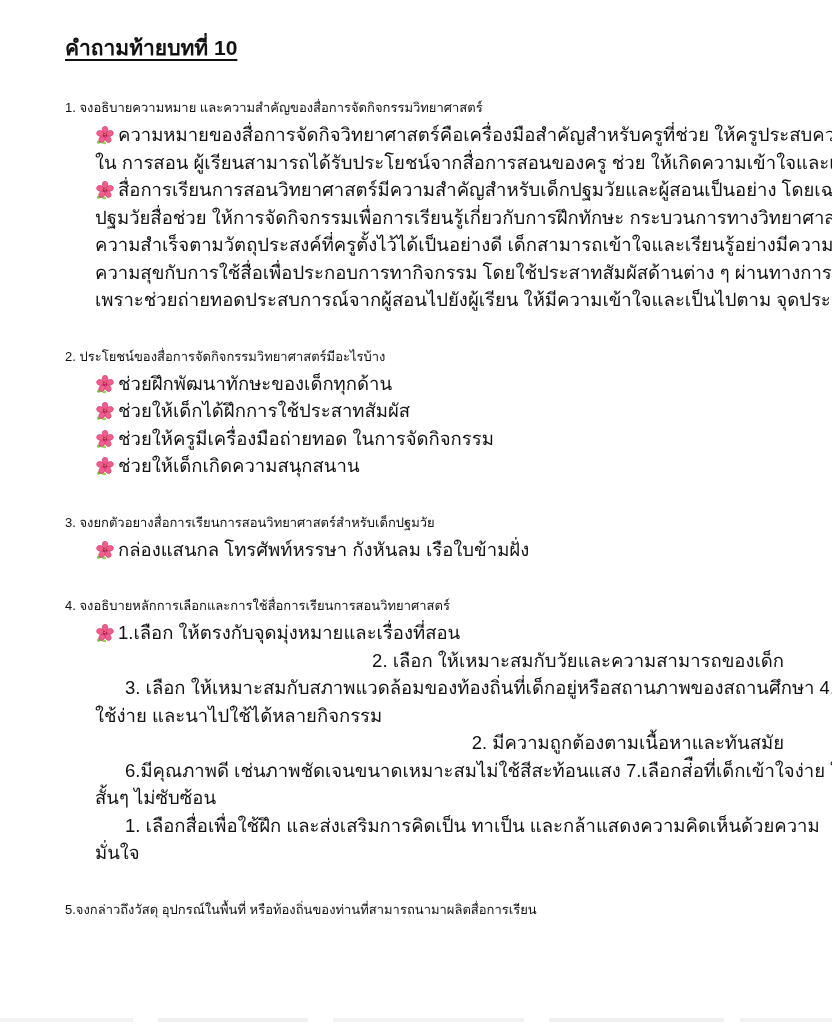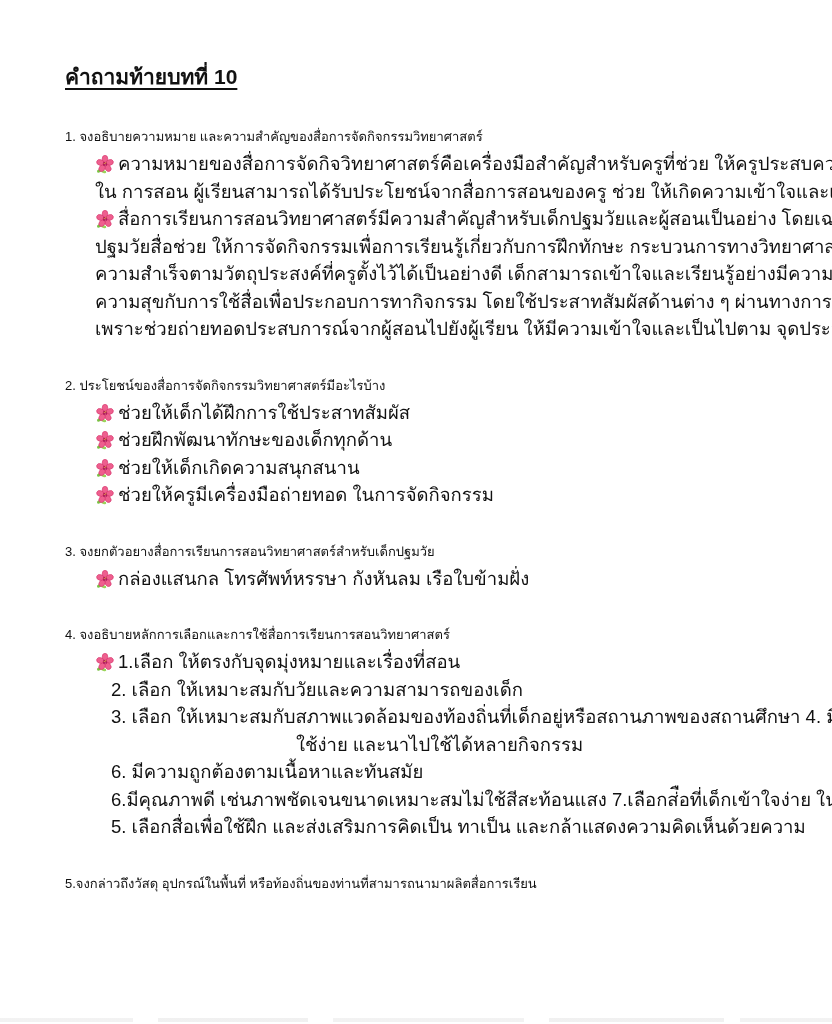--- a/index.html
+++ b/index.html
@@ -6,21 +6,21 @@
   body{
     width:832px;height:1024px;overflow:hidden;
     background:#ffffff;
     font-family:"Liberation Sans","DejaVu Sans",sans-serif;
     color:#111111;
     position:relative;
   }
   .page{
     box-sizing:border-box;
     width:832px;height:1024px;
-    padding:60px 48px 0 65px;
+    padding:31px 48px 0 65px;
     position:relative;
   }
   .doc-title{
     font-size:21px;
     font-weight:700;
     text-decoration:underline;
     text-decoration-thickness:2px;
     text-underline-offset:4px;
     margin:0 0 30px 0;
   }
@@ -31,22 +31,22 @@
     line-height:27px;
     white-space:nowrap;
     margin-top:20px;
   }
   .answer{margin-left:30px;}
   .ans-line{
     font-size:18.5px;
     line-height:27.5px;
     white-space:nowrap;
   }
-  .ind1{margin-left:16px;}
-  .ind2{text-align:center;}
+  .ind1{margin-left:30px;text-align:right;}
+  .ind2{}
   .flower{
     display:inline-block;
     width:20px;height:20px;
     vertical-align:-4px;
     margin-right:3px;
   }
   .flower svg{display:block;}
   .scan-edge{
     position:absolute;
     left:0;bottom:2px;
@@ -118,72 +118,72 @@
       <ellipse cx="12" cy="6" rx="3.4" ry="4.4"></ellipse>
       <ellipse cx="12" cy="6" rx="3.4" ry="4.4" transform="rotate(72 12 12)"></ellipse>
       <ellipse cx="12" cy="6" rx="3.4" ry="4.4" transform="rotate(144 12 12)"></ellipse>
       <ellipse cx="12" cy="6" rx="3.4" ry="4.4" transform="rotate(216 12 12)"></ellipse>
       <ellipse cx="12" cy="6" rx="3.4" ry="4.4" transform="rotate(288 12 12)"></ellipse>
     </g>
     <circle cx="12" cy="12" r="2.7" fill="var(--center,#b01e5a)"></circle>
     <circle cx="12.9" cy="10.6" r="0.8" fill="var(--stamen,#ffd24a)"></circle>
     <circle cx="11" cy="11.4" r="0.6" fill="var(--stamen,#ffd24a)"></circle>
     <circle cx="12.3" cy="13.1" r="0.6" fill="#ff9bbd"></circle>
+  </svg></span>ช่วยฝึกพัฒนาทักษะของเด็กทุกด้าน</div>
+        </div>
+        <div class="answer">
+          <div class="ans-line ind0"><span class="flower"><svg viewBox="0 0 24 24" width="20" height="20" aria-hidden="true">
+    <ellipse cx="5.5" cy="20" rx="3.4" ry="1.9" fill="var(--leaf,#7ac143)" transform="rotate(-28 5.5 20)"></ellipse>
+    <ellipse cx="10.5" cy="21.2" rx="3.1" ry="1.7" fill="var(--leaf-light,#9ad45a)" transform="rotate(14 10.5 21.2)"></ellipse>
+    <g fill="var(--petal,#ee5f8e)" stroke="var(--petal-edge,#d6336c)" stroke-width="0.7">
+      <ellipse cx="12" cy="6" rx="3.4" ry="4.4"></ellipse>
+      <ellipse cx="12" cy="6" rx="3.4" ry="4.4" transform="rotate(72 12 12)"></ellipse>
+      <ellipse cx="12" cy="6" rx="3.4" ry="4.4" transform="rotate(144 12 12)"></ellipse>
+      <ellipse cx="12" cy="6" rx="3.4" ry="4.4" transform="rotate(216 12 12)"></ellipse>
+      <ellipse cx="12" cy="6" rx="3.4" ry="4.4" transform="rotate(288 12 12)"></ellipse>
+    </g>
+    <circle cx="12" cy="12" r="2.7" fill="var(--center,#b01e5a)"></circle>
+    <circle cx="12.9" cy="10.6" r="0.8" fill="var(--stamen,#ffd24a)"></circle>
+    <circle cx="11" cy="11.4" r="0.6" fill="var(--stamen,#ffd24a)"></circle>
+    <circle cx="12.3" cy="13.1" r="0.6" fill="#ff9bbd"></circle>
   </svg></span>ช่วยให้เด็กได้ฝึกการใช้ประสาทสัมผัส</div>
         </div>
         <div class="answer">
           <div class="ans-line ind0"><span class="flower"><svg viewBox="0 0 24 24" width="20" height="20" aria-hidden="true">
     <ellipse cx="5.5" cy="20" rx="3.4" ry="1.9" fill="var(--leaf,#7ac143)" transform="rotate(-28 5.5 20)"></ellipse>
     <ellipse cx="10.5" cy="21.2" rx="3.1" ry="1.7" fill="var(--leaf-light,#9ad45a)" transform="rotate(14 10.5 21.2)"></ellipse>
     <g fill="var(--petal,#ee5f8e)" stroke="var(--petal-edge,#d6336c)" stroke-width="0.7">
       <ellipse cx="12" cy="6" rx="3.4" ry="4.4"></ellipse>
       <ellipse cx="12" cy="6" rx="3.4" ry="4.4" transform="rotate(72 12 12)"></ellipse>
       <ellipse cx="12" cy="6" rx="3.4" ry="4.4" transform="rotate(144 12 12)"></ellipse>
       <ellipse cx="12" cy="6" rx="3.4" ry="4.4" transform="rotate(216 12 12)"></ellipse>
       <ellipse cx="12" cy="6" rx="3.4" ry="4.4" transform="rotate(288 12 12)"></ellipse>
     </g>
     <circle cx="12" cy="12" r="2.7" fill="var(--center,#b01e5a)"></circle>
     <circle cx="12.9" cy="10.6" r="0.8" fill="var(--stamen,#ffd24a)"></circle>
     <circle cx="11" cy="11.4" r="0.6" fill="var(--stamen,#ffd24a)"></circle>
     <circle cx="12.3" cy="13.1" r="0.6" fill="#ff9bbd"></circle>
-  </svg></span>ช่วยฝึกพัฒนาทักษะของเด็กทุกด้าน</div>
+  </svg></span>ช่วยให้ครูมีเครื่องมือถ่ายทอด ในการจัดกิจกรรม</div>
         </div>
         <div class="answer">
           <div class="ans-line ind0"><span class="flower"><svg viewBox="0 0 24 24" width="20" height="20" aria-hidden="true">
     <ellipse cx="5.5" cy="20" rx="3.4" ry="1.9" fill="var(--leaf,#7ac143)" transform="rotate(-28 5.5 20)"></ellipse>
     <ellipse cx="10.5" cy="21.2" rx="3.1" ry="1.7" fill="var(--leaf-light,#9ad45a)" transform="rotate(14 10.5 21.2)"></ellipse>
     <g fill="var(--petal,#ee5f8e)" stroke="var(--petal-edge,#d6336c)" stroke-width="0.7">
       <ellipse cx="12" cy="6" rx="3.4" ry="4.4"></ellipse>
       <ellipse cx="12" cy="6" rx="3.4" ry="4.4" transform="rotate(72 12 12)"></ellipse>
       <ellipse cx="12" cy="6" rx="3.4" ry="4.4" transform="rotate(144 12 12)"></ellipse>
       <ellipse cx="12" cy="6" rx="3.4" ry="4.4" transform="rotate(216 12 12)"></ellipse>
       <ellipse cx="12" cy="6" rx="3.4" ry="4.4" transform="rotate(288 12 12)"></ellipse>
     </g>
     <circle cx="12" cy="12" r="2.7" fill="var(--center,#b01e5a)"></circle>
     <circle cx="12.9" cy="10.6" r="0.8" fill="var(--stamen,#ffd24a)"></circle>
     <circle cx="11" cy="11.4" r="0.6" fill="var(--stamen,#ffd24a)"></circle>
     <circle cx="12.3" cy="13.1" r="0.6" fill="#ff9bbd"></circle>
   </svg></span>ช่วยให้เด็กเกิดความสนุกสนาน</div>
-        </div>
-        <div class="answer">
-          <div class="ans-line ind0"><span class="flower"><svg viewBox="0 0 24 24" width="20" height="20" aria-hidden="true">
-    <ellipse cx="5.5" cy="20" rx="3.4" ry="1.9" fill="var(--leaf,#7ac143)" transform="rotate(-28 5.5 20)"></ellipse>
-    <ellipse cx="10.5" cy="21.2" rx="3.1" ry="1.7" fill="var(--leaf-light,#9ad45a)" transform="rotate(14 10.5 21.2)"></ellipse>
-    <g fill="var(--petal,#ee5f8e)" stroke="var(--petal-edge,#d6336c)" stroke-width="0.7">
-      <ellipse cx="12" cy="6" rx="3.4" ry="4.4"></ellipse>
-      <ellipse cx="12" cy="6" rx="3.4" ry="4.4" transform="rotate(72 12 12)"></ellipse>
-      <ellipse cx="12" cy="6" rx="3.4" ry="4.4" transform="rotate(144 12 12)"></ellipse>
-      <ellipse cx="12" cy="6" rx="3.4" ry="4.4" transform="rotate(216 12 12)"></ellipse>
-      <ellipse cx="12" cy="6" rx="3.4" ry="4.4" transform="rotate(288 12 12)"></ellipse>
-    </g>
-    <circle cx="12" cy="12" r="2.7" fill="var(--center,#b01e5a)"></circle>
-    <circle cx="12.9" cy="10.6" r="0.8" fill="var(--stamen,#ffd24a)"></circle>
-    <circle cx="11" cy="11.4" r="0.6" fill="var(--stamen,#ffd24a)"></circle>
-    <circle cx="12.3" cy="13.1" r="0.6" fill="#ff9bbd"></circle>
-  </svg></span>ช่วยให้ครูมีเครื่องมือถ่ายทอด ในการจัดกิจกรรม</div>
         </div>
       </section>
       <section class="question-block">
         <div class="q-line">3. จงยกตัวอยางสื่อการเรียนการสอนวิทยาศาสตร์สำหรับเด็กปฐมวัย</div>
         <div class="answer">
           <div class="ans-line ind0"><span class="flower"><svg viewBox="0 0 24 24" width="20" height="20" aria-hidden="true">
     <ellipse cx="5.5" cy="20" rx="3.4" ry="1.9" fill="var(--leaf,#7ac143)" transform="rotate(-28 5.5 20)"></ellipse>
     <ellipse cx="10.5" cy="21.2" rx="3.1" ry="1.7" fill="var(--leaf-light,#9ad45a)" transform="rotate(14 10.5 21.2)"></ellipse>
     <g fill="var(--petal,#ee5f8e)" stroke="var(--petal-edge,#d6336c)" stroke-width="0.7">
       <ellipse cx="12" cy="6" rx="3.4" ry="4.4"></ellipse>
@@ -213,23 +213,25 @@
       <ellipse cx="12" cy="6" rx="3.4" ry="4.4" transform="rotate(288 12 12)"></ellipse>
     </g>
     <circle cx="12" cy="12" r="2.7" fill="var(--center,#b01e5a)"></circle>
     <circle cx="12.9" cy="10.6" r="0.8" fill="var(--stamen,#ffd24a)"></circle>
     <circle cx="11" cy="11.4" r="0.6" fill="var(--stamen,#ffd24a)"></circle>
     <circle cx="12.3" cy="13.1" r="0.6" fill="#ff9bbd"></circle>
   </svg></span>1.เลือก ให้ตรงกับจุดมุ่งหมายและเรื่องที่สอน</div>
           <div class="ans-line ind1">2. เลือก ให้เหมาะสมกับวัยและความสามารถของเด็ก</div>
           <div class="ans-line ind1">3. เลือก ให้เหมาะสมกับสภาพแวดล้อมของท้องถิ่นที่เด็กอยู่หรือสถานภาพของสถานศึกษา 4. มีวิธีการ.</div>
           <div class="ans-line ind2">ใช้ง่าย และนาไปใช้ได้หลายกิจกรรม</div>
-          <div class="ans-line ind1">6. มีความถูกต้องตามเนื้อหาและทันสมัย</div>
+          <div class="ans-line ind1">2. มีความถูกต้องตามเนื้อหาและทันสมัย</div>
           <div class="ans-line ind1">6.มีคุณภาพดี เช่นภาพชัดเจนขนาดเหมาะสมไม่ใช้สีสะท้อนแสง 7.เลือกส่ือที่เด็กเข้าใจง่าย ในเวลา</div>
-          <div class="ans-line ind1">5. เลือกสื่อเพื่อใช้ฝึก และส่งเสริมการคิดเป็น ทาเป็น และกล้าแสดงความคิดเห็นด้วยความ</div>
+          <div class="ans-line ind2">สั้นๆ ไม่ซับซ้อน</div>
+          <div class="ans-line ind1">1. เลือกสื่อเพื่อใช้ฝึก และส่งเสริมการคิดเป็น ทาเป็น และกล้าแสดงความคิดเห็นด้วยความ</div>
+          <div class="ans-line ind2">มั่นใจ</div>
         </div>
       </section>
       <section class="question-block">
         <div class="q-line">5.จงกล่าวถึงวัสดุ อุปกรณ์ในพื้นที่ หรือท้องถิ่นของท่านที่สามารถนามาผลิตสื่อการเรียน</div>
       </section>
     </div>
   <div class="scan-edge"></div>
 </main>
 
 </body></html>

